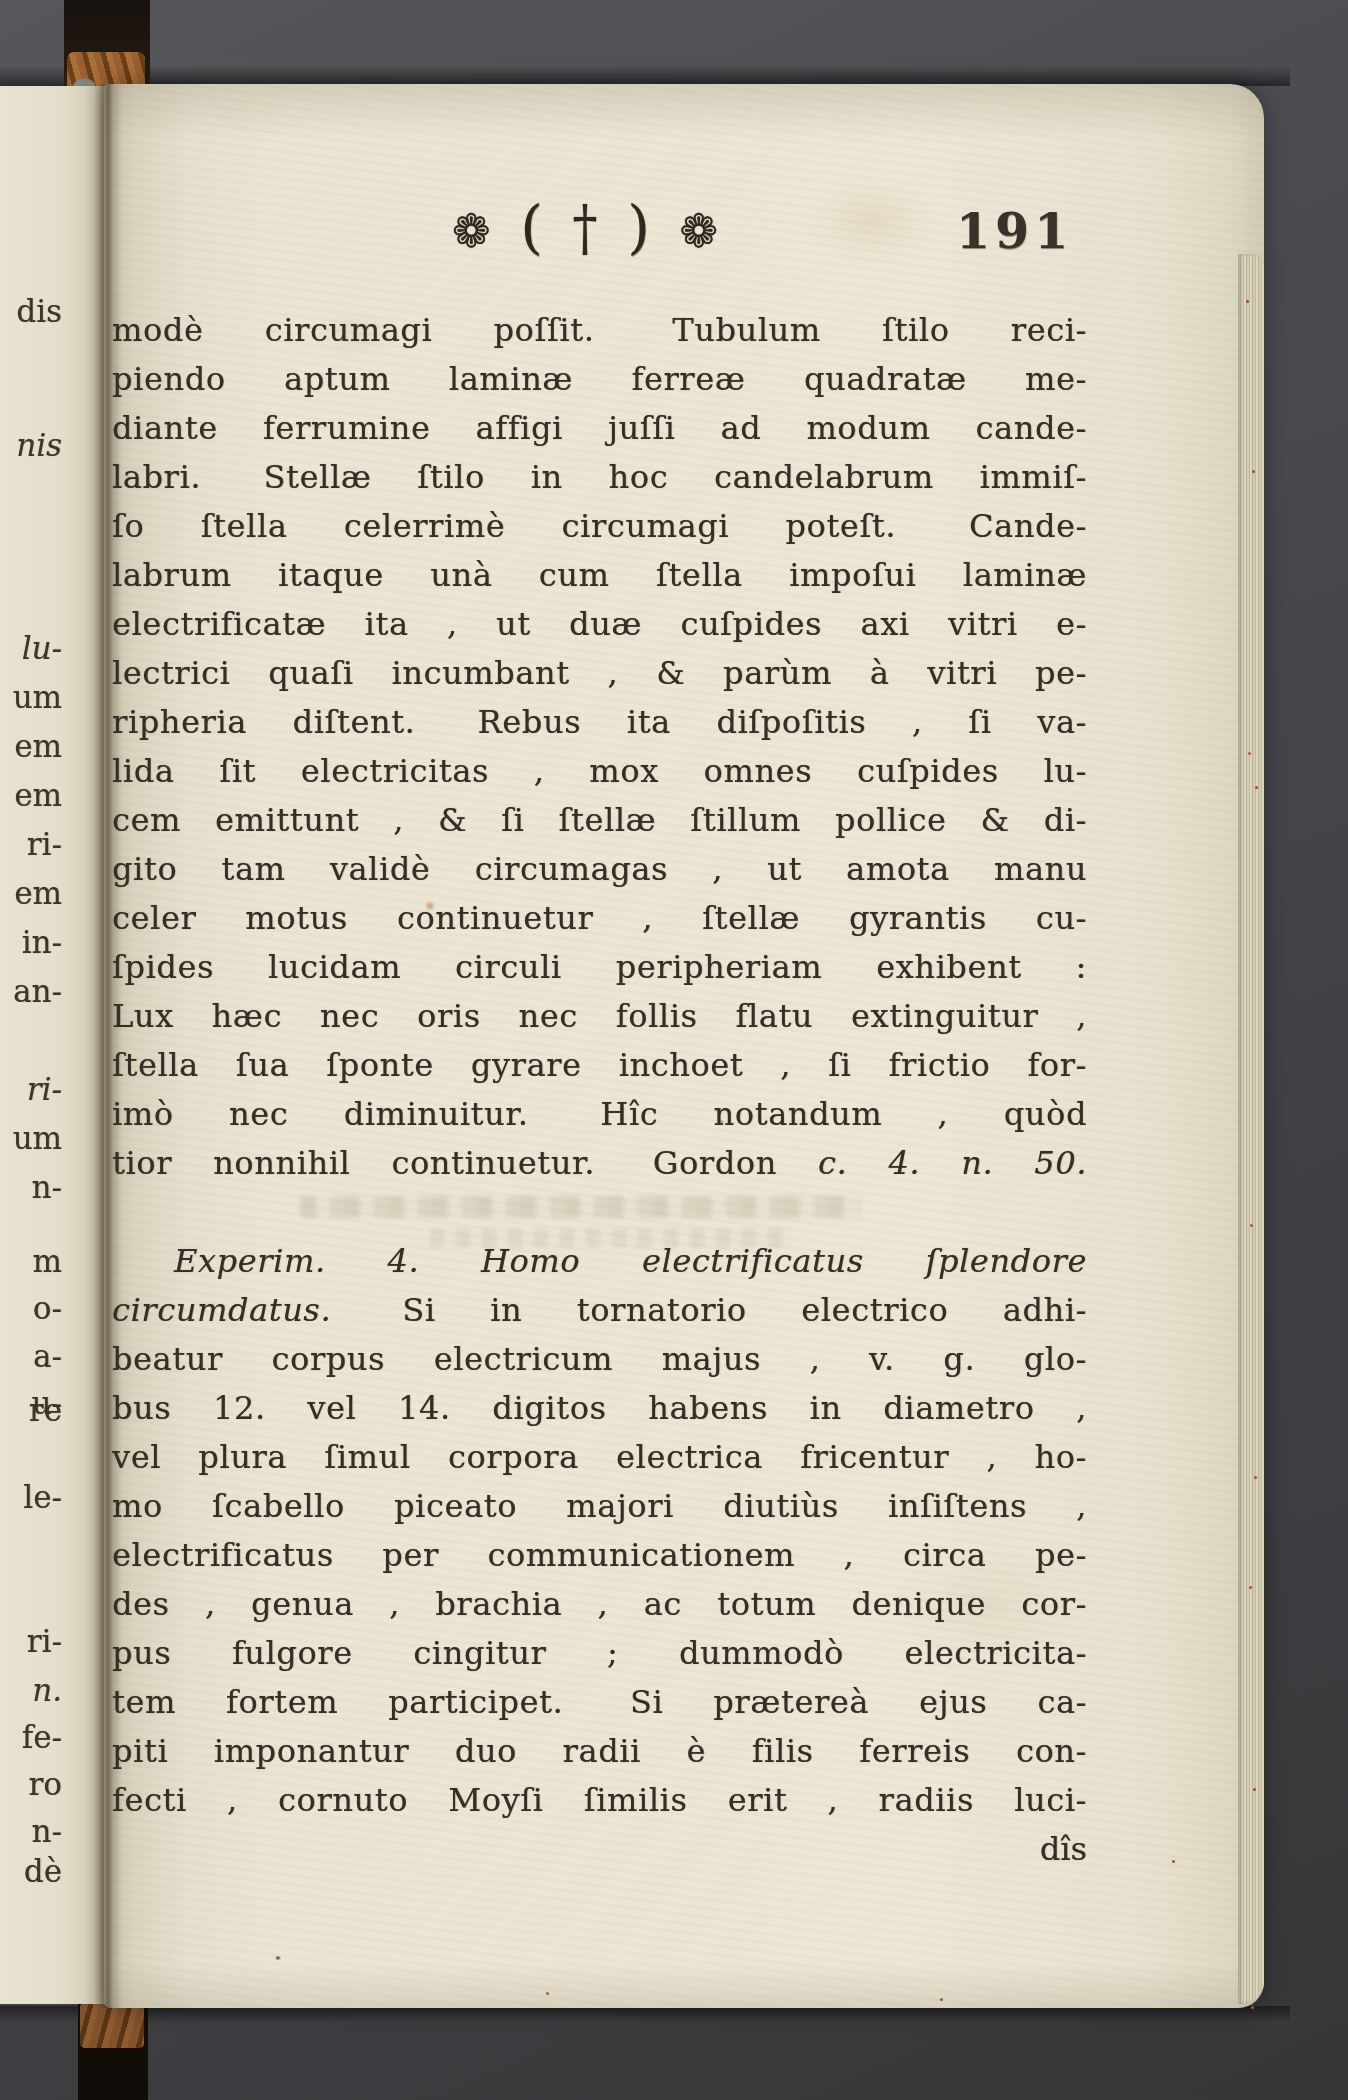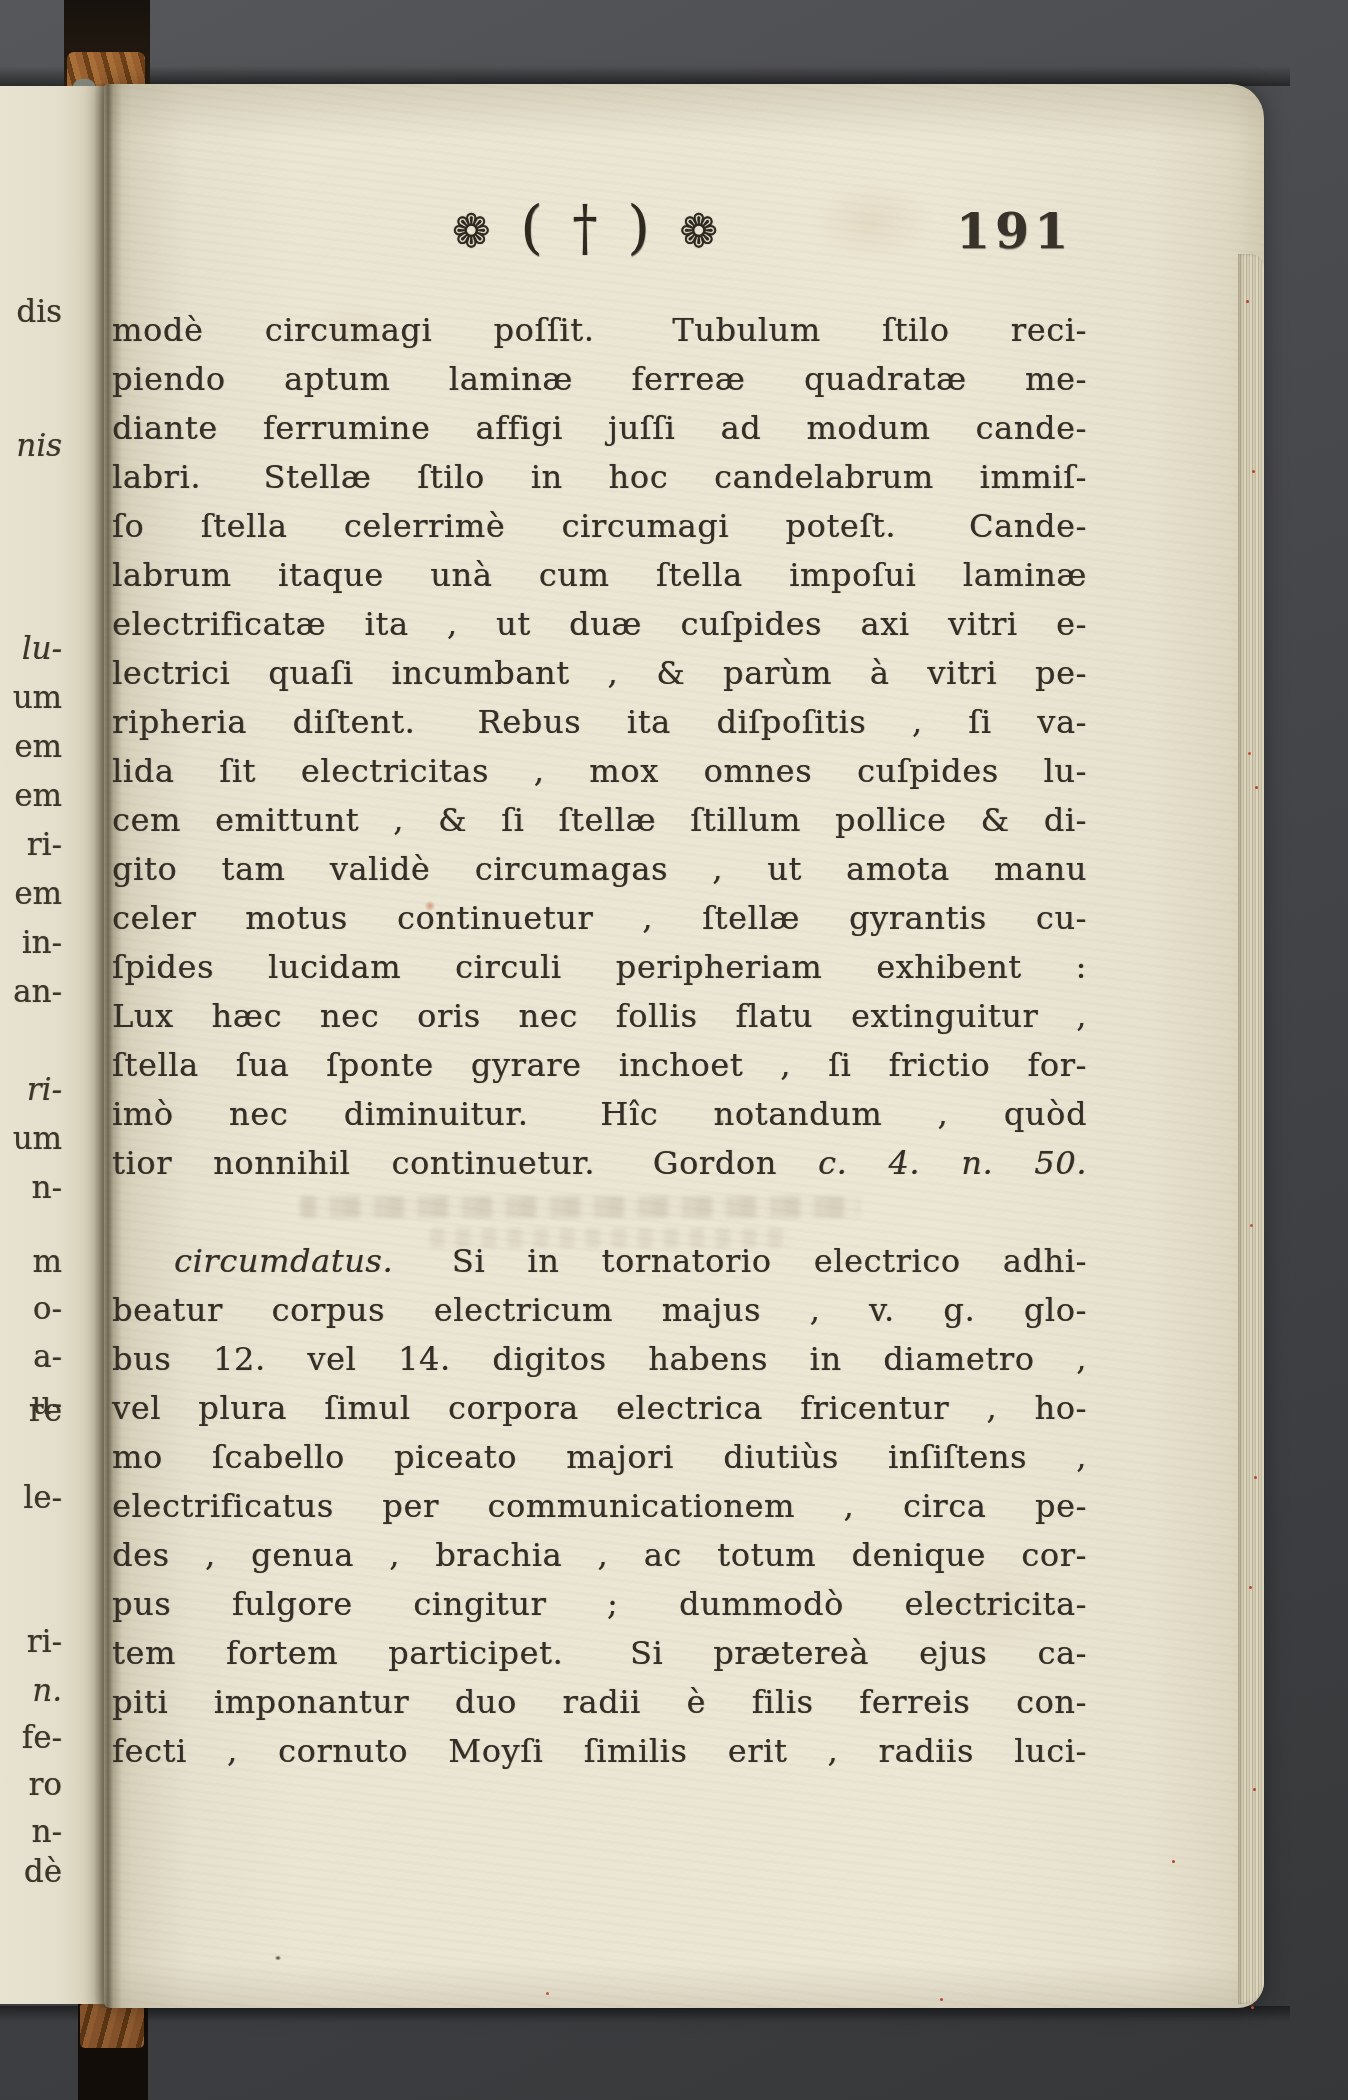--- a/index.html
+++ b/index.html
@@ -157,31 +157,33 @@
         <div class="line"><span class="seg">cem emittunt , &amp; ſi ſtellæ ſtillum pollice &amp; di-</span></div>
         <div class="line"><span class="seg">gito tam validè circumagas , ut amota manu</span></div>
         <div class="line"><span class="seg">celer motus continuetur , ſtellæ gyrantis cu-</span></div>
         <div class="line"><span class="seg">ſpides lucidam circuli peripheriam exhibent :</span></div>
         <div class="line"><span class="seg">Lux hæc nec oris nec follis flatu extinguitur ,</span></div>
         <div class="line"><span class="seg">ſtella ſua ſponte gyrare inchoet , ſi frictio for-</span></div>
         <div class="line"><span class="seg">imò nec diminuitur.  Hîc notandum , quòd</span></div>
         <div class="line"><span class="seg">tior nonnihil continuetur.  Gordon </span><span class="seg it">c. 4. n. 50.</span></div>
       </div>
       <div class="para para-gap para-indent">
+        <div class="line"><span class="seg it">Experim. 4. Homo electrificatus ſplendore</span></div>
         <div class="line"><span class="seg it">circumdatus.</span><span class="seg">  Si in tornatorio electrico adhi-</span></div>
         <div class="line"><span class="seg">beatur corpus electricum majus , v. g. glo-</span></div>
         <div class="line"><span class="seg">bus 12. vel 14. digitos habens in diametro ,</span></div>
         <div class="line"><span class="seg">vel plura ſimul corpora electrica fricentur , ho-</span></div>
         <div class="line"><span class="seg">mo ſcabello piceato majori diutiùs inſiſtens ,</span></div>
         <div class="line"><span class="seg">electrificatus per communicationem , circa pe-</span></div>
         <div class="line"><span class="seg">des , genua , brachia , ac totum denique cor-</span></div>
         <div class="line"><span class="seg">pus fulgore cingitur ; dummodò electricita-</span></div>
         <div class="line"><span class="seg">tem fortem participet.  Si prætereà ejus ca-</span></div>
         <div class="line"><span class="seg">piti imponantur duo radii è filis ferreis con-</span></div>
         <div class="line"><span class="seg">fecti , cornuto Moyſi ſimilis erit , radiis luci-</span></div>
       </div>
     </div>
 
+  <div class="catchword-line">dîs</div>
 
   <div class="ghost g1" style="top:1196px;"></div>
   <div class="ghost g2" style="top:1228px;"></div>
 
 </div>
 
 </body></html>

